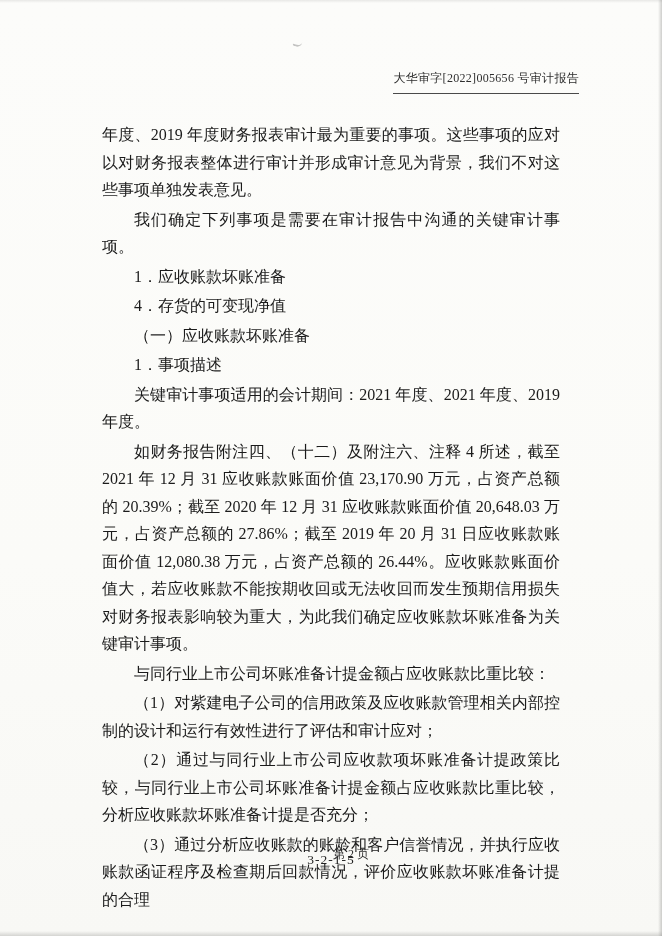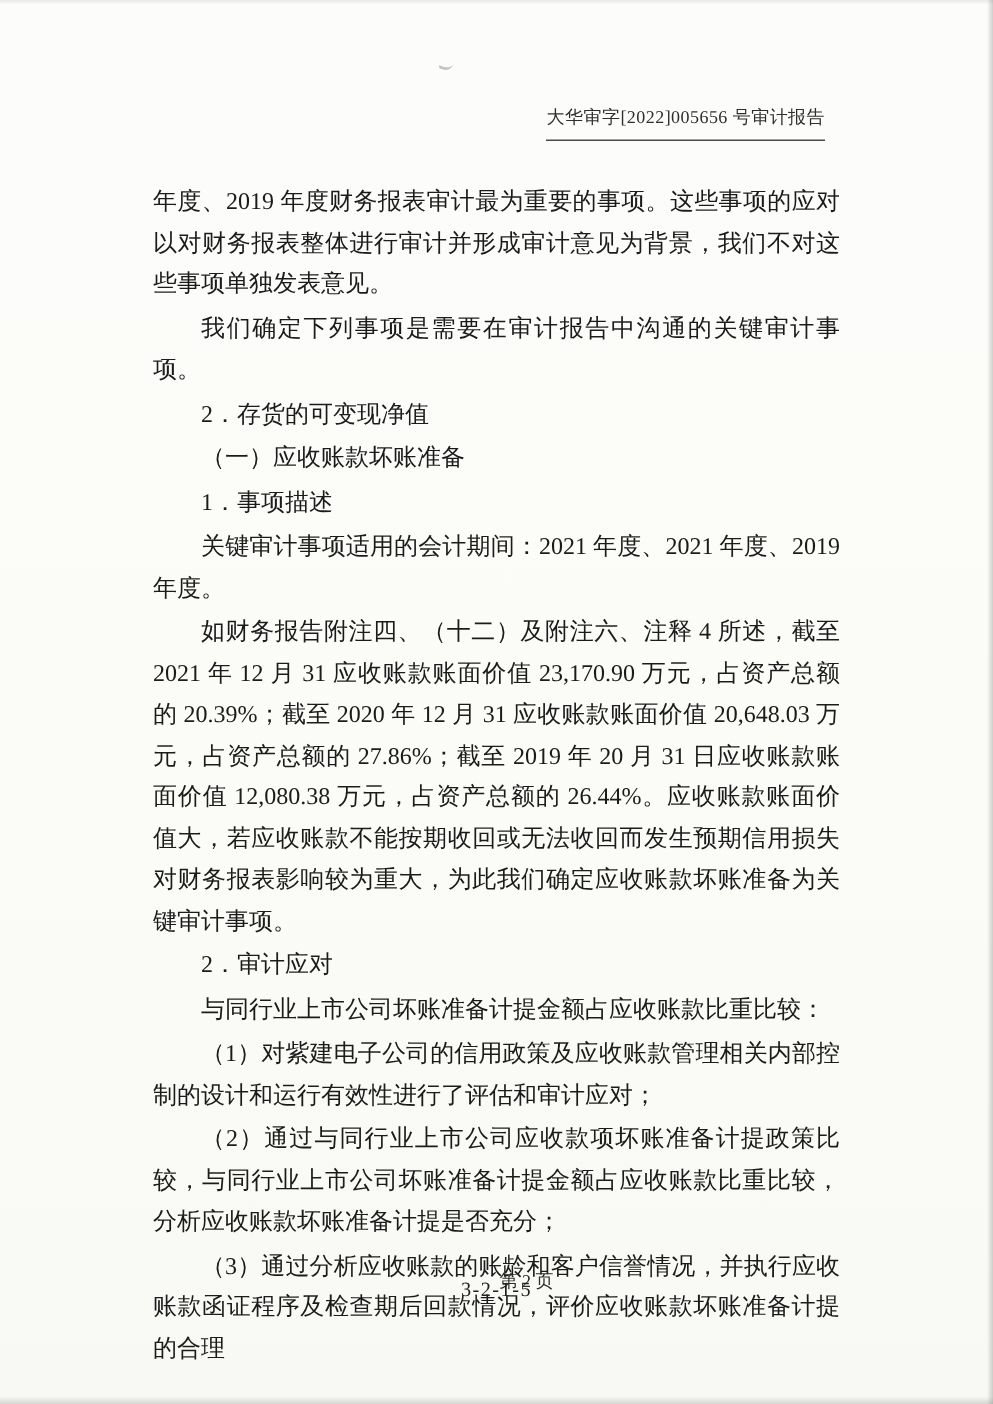--- a/index.html
+++ b/index.html
@@ -33,21 +33,21 @@
   }
   .scan-mark {
     position: absolute; left: 293px; top: 40px; width: 9px; height: 7px;
     border-bottom: 2px solid rgba(90,90,90,0.35);
     border-radius: 0 0 6px 2px;
     transform: rotate(18deg);
   }
   .header {
     position: absolute;
     top: 70px;
-    right: 112px;
+    right: 83px;
     font-size: 12px;
     color: #2e2e2e;
   }
   .header .report-number {
     display: inline-block;
     padding-bottom: 6px;
     border-bottom: 1px solid #4a4a4a;
     letter-spacing: 0.3px;
   }
   .content {
@@ -93,26 +93,26 @@
   <div class="edge-bottom"></div>
   <div class="scan-mark"></div>
 
   <div class="header">
     <span class="report-number">大华审字[2022]005656 号审计报告</span>
   </div>
 
   <div class="content">
     <p class="no-indent">年度、2019 年度财务报表审计最为重要的事项。这些事项的应对以对财务报表整体进行审计并形成审计意见为背景，我们不对这些事项单独发表意见。</p>
     <p class="indent">我们确定下列事项是需要在审计报告中沟通的关键审计事项。</p>
-    <p class="indent">2．存货的可变现净值</p>
+    <p class="indent">1．应收账款坏账准备</p>
+    <p class="indent">4．存货的可变现净值</p>
     <p class="indent heading">（一）应收账款坏账准备</p>
     <p class="indent">1．事项描述</p>
     <p class="indent">关键审计事项适用的会计期间：2021 年度、2021 年度、2019 年度。</p>
     <p class="indent">如财务报告附注四、（十二）及附注六、注释 4 所述，截至 2021 年 12 月 31 应收账款账面价值 23,170.90 万元，占资产总额的 20.39%；截至 2020 年 12 月 31 应收账款账面价值 20,648.03 万元，占资产总额的 27.86%；截至 2019 年 20 月 31 日应收账款账面价值 12,080.38 万元，占资产总额的 26.44%。应收账款账面价值大，若应收账款不能按期收回或无法收回而发生预期信用损失对财务报表影响较为重大，为此我们确定应收账款坏账准备为关键审计事项。</p>
-    <p class="indent">2．审计应对</p>
     <p class="indent">与同行业上市公司坏账准备计提金额占应收账款比重比较：</p>
     <p class="indent">（1）对紫建电子公司的信用政策及应收账款管理相关内部控制的设计和运行有效性进行了评估和审计应对；</p>
     <p class="indent">（2）通过与同行业上市公司应收款项坏账准备计提政策比较，与同行业上市公司坏账准备计提金额占应收账款比重比较，分析应收账款坏账准备计提是否充分；</p>
     <p class="indent">（3）通过分析应收账款的账龄和客户信誉情况，并执行应收账款函证程序及检查期后回款情况，评价应收账款坏账准备计提的合理</p>
   </div>
 
   <div class="footer-page">第 2 页</div>
 
   <div class="doc-code">3-2-1-5</div>
 

